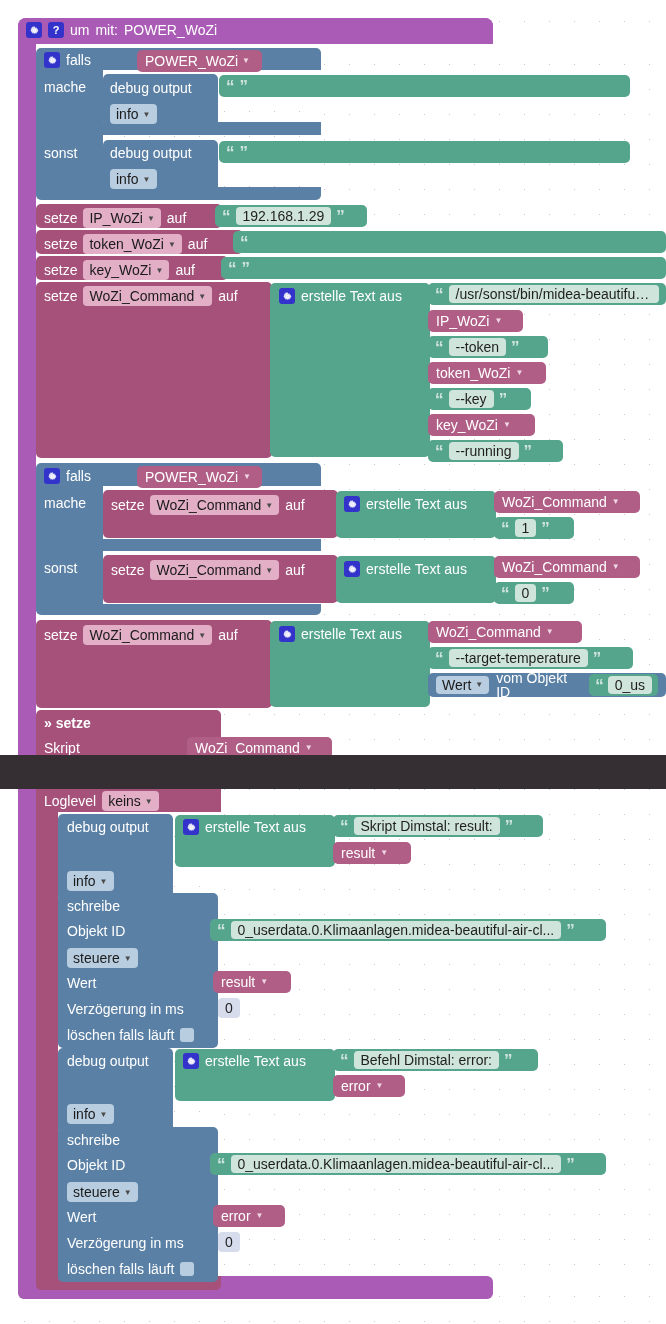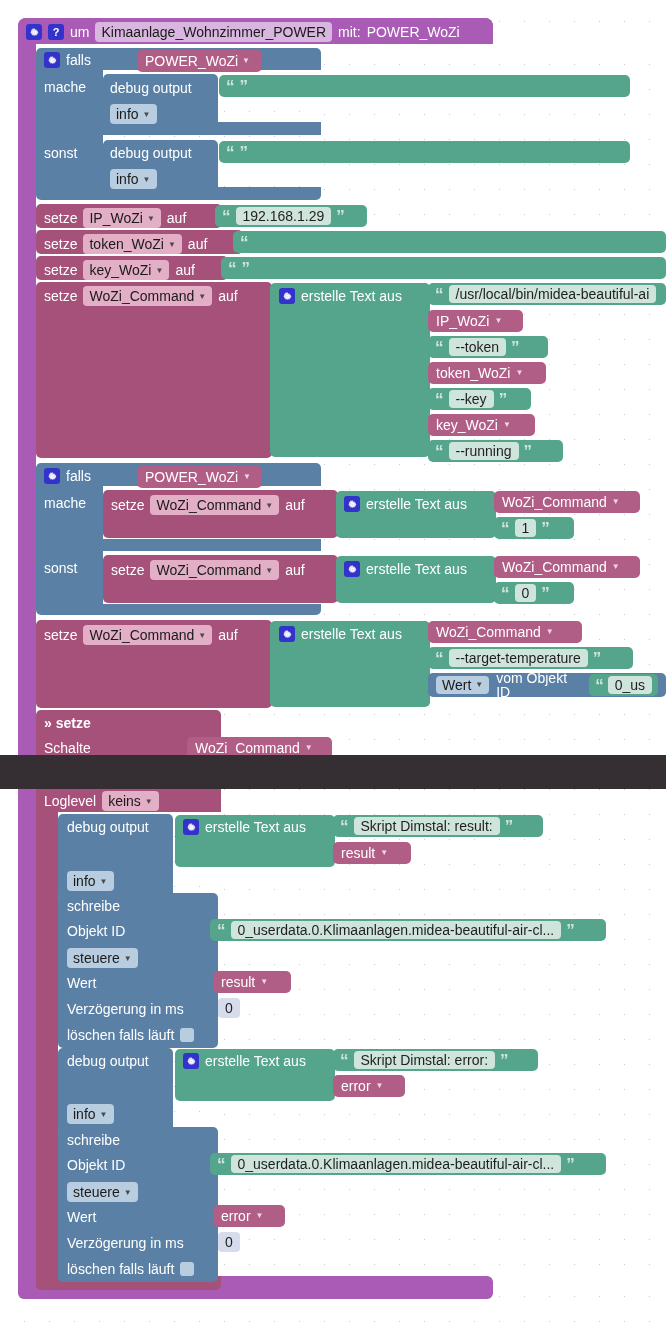--- a/index.html
+++ b/index.html
@@ -125,21 +125,20 @@
     <span class="mini-icon">
       <svg width="11" height="11" viewBox="0 0 24 24">
           <path fill="#ffffff" d="M12 8a4 4 0 100 8 4 4 0 000-8zm0 6a2 2 0 110-4 2 2 0 010 4z"></path>
           <path fill="#ffffff" d="M21 12l-2-1.2.3-2.3-2.2-.9-1-2.1-2.3.5L12 2.8 10.2 4l-2.3-.5-1 2.1-2.2.9.3 2.3L3 12l2 1.2-.3 2.3 2.2.9 1 2.1 2.3-.5 1.8 1.2 1.8-1.2 2.3.5 1-2.1 2.2-.9-.3-2.3L21 12z" opacity="0.85"></path>
         </svg>
     </span>
     <span class="mini-icon">
       <span style="color:#fff;font-size:11px;font-weight:bold;line-height:1;">?</span>
     </span>
     <span class="lbl">um</span>
-    <span class="chip purple">Kimaanlage_Wohnzimmer_POWER</span>
     <span class="lbl">mit:</span>
     <span class="lbl">POWER_WoZi</span>
   </div>
 
   <div class="blk c-blue" style="left:36px; top:48px; width:285px; height:152px; border-radius:5px;"></div>
   <div style="position:absolute; left:103px; top:70px; width:218px; height:52px; background:#ffffff;
               background-image: radial-gradient(circle, #c9c9d6 0.9px, transparent 1px);
               background-size:25px 25px; background-position:9px 4px;"></div>
   <div style="position:absolute; left:103px; top:135px; width:218px; height:52px; background:#ffffff;
               background-image: radial-gradient(circle, #c9c9d6 0.9px, transparent 1px);
@@ -244,21 +243,21 @@
       <svg width="11" height="11" viewBox="0 0 24 24">
           <path fill="#ffffff" d="M12 8a4 4 0 100 8 4 4 0 000-8zm0 6a2 2 0 110-4 2 2 0 010 4z"></path>
           <path fill="#ffffff" d="M21 12l-2-1.2.3-2.3-2.2-.9-1-2.1-2.3.5L12 2.8 10.2 4l-2.3-.5-1 2.1-2.2.9.3 2.3L3 12l2 1.2-.3 2.3 2.2.9 1 2.1 2.3-.5 1.8 1.2 1.8-1.2 2.3.5 1-2.1 2.2-.9-.3-2.3L21 12z" opacity="0.85"></path>
         </svg>
     </span>
     <span class="lbl">erstelle Text aus</span>
   </div>
 
   <div class="blk c-green" style="left:428px; top:283px; width:238px; height:22px; display:flex; align-items:center; gap:5px; padding:0 7px; overflow:hidden;">
     <span class="quote">“</span>
-    <span class="txtfield">/usr/local/bin/midea-beautiful-ai</span>
+    <span class="txtfield">/usr/sonst/bin/midea-beautiful-ai</span>
   </div>
 
   <div class="blk c-rose-l" style="left:428px; top:310px; width:95px; height:22px; display:flex; align-items:center; padding:0 8px;">
     <span style="color:#fff;font-size:14px;">IP_WoZi</span>
     <span class="caret" style="color:#f0d6e2; margin-left:5px;">▼</span>
   </div>
 
   <div class="blk c-green" style="left:428px; top:336px; width:120px; height:22px; display:flex; align-items:center; gap:5px; padding:0 7px;">
     <span class="quote">“</span>
     <span class="txtfield">--token</span>
@@ -406,21 +405,21 @@
     </span>
     <span class="lbl">vom Objekt ID</span>
     <span class="blk c-green" style="position:relative; left:0; top:0; height:22px; display:flex; align-items:center; gap:4px; padding:0 6px; flex:0 0 auto;">
       <span class="quote">“</span>
       <span class="txtfield">0_us</span>
     </span>
   </div>
 
   <div class="blk c-rose" style="left:36px; top:710px; width:185px; height:100px;"></div>
   <div class="lbl" style="position:absolute; left:44px; top:715px; z-index:6; font-weight:bold;">» setze</div>
-  <div class="lbl" style="position:absolute; left:44px; top:740px; z-index:6;">Schalte</div>
+  <div class="lbl" style="position:absolute; left:44px; top:740px; z-index:6;">Skript</div>
   <div class="blk c-rose-l" style="left:187px; top:737px; width:145px; height:22px; display:flex; align-items:center; padding:0 8px; z-index:6;">
     <span style="color:#fff;font-size:14px;">WoZi_Command</span>
     <span class="caret" style="color:#f0d6e2; margin-left:5px;">▼</span>
   </div>
 
   <div class="row" style="position:absolute; left:44px; top:791px; z-index:6;">
     <span class="lbl">Loglevel</span>
     <span class="chip rose">
       <span>keins</span>
       <span class="caret">▼</span>
@@ -494,21 +493,21 @@
     <span class="mini-icon">
       <svg width="11" height="11" viewBox="0 0 24 24">
           <path fill="#ffffff" d="M12 8a4 4 0 100 8 4 4 0 000-8zm0 6a2 2 0 110-4 2 2 0 010 4z"></path>
           <path fill="#ffffff" d="M21 12l-2-1.2.3-2.3-2.2-.9-1-2.1-2.3.5L12 2.8 10.2 4l-2.3-.5-1 2.1-2.2.9.3 2.3L3 12l2 1.2-.3 2.3 2.2.9 1 2.1 2.3-.5 1.8 1.2 1.8-1.2 2.3.5 1-2.1 2.2-.9-.3-2.3L21 12z" opacity="0.85"></path>
         </svg>
     </span>
     <span class="lbl">erstelle Text aus</span>
   </div>
   <div class="blk c-green" style="left:333px; top:1049px; width:205px; height:22px; display:flex; align-items:center; gap:5px; padding:0 7px;">
     <span class="quote">“</span>
-    <span class="txtfield">Skript Dimstal: error:</span>
+    <span class="txtfield">Befehl Dimstal: error:</span>
     <span class="quote">”</span>
   </div>
   <div class="blk c-rose-l" style="left:333px; top:1075px; width:72px; height:22px; display:flex; align-items:center; padding:0 8px;">
     <span style="color:#fff;font-size:14px;">error</span>
     <span class="caret" style="color:#f0d6e2; margin-left:5px;">▼</span>
   </div>
 
   <div class="blk c-blue" style="left:58px; top:1127px; width:160px; height:155px;"></div>
   <div class="lbl" style="position:absolute; left:67px; top:1132px; z-index:6;">schreibe</div>
   <div class="lbl" style="position:absolute; left:67px; top:1157px; z-index:6;">Objekt ID</div>

